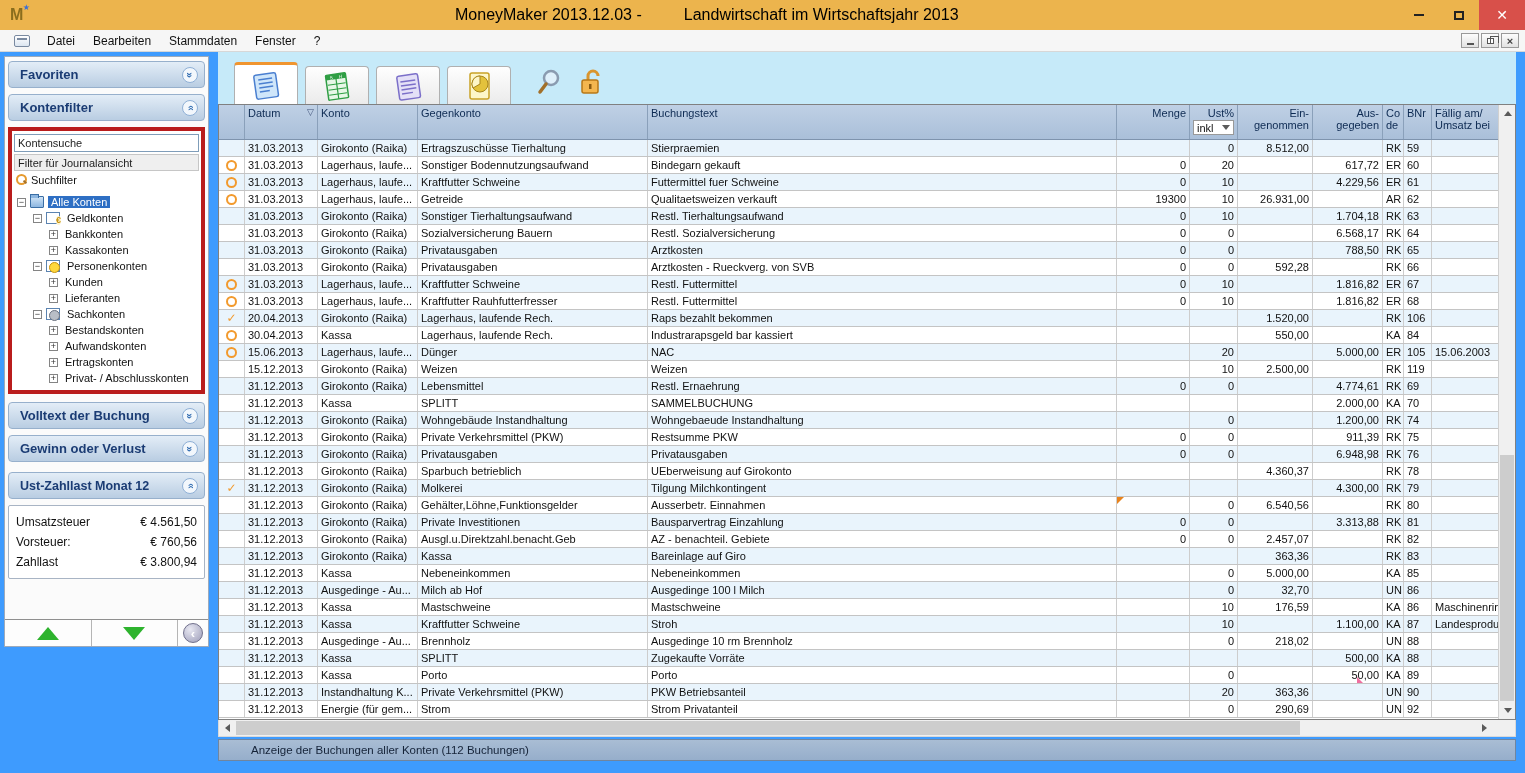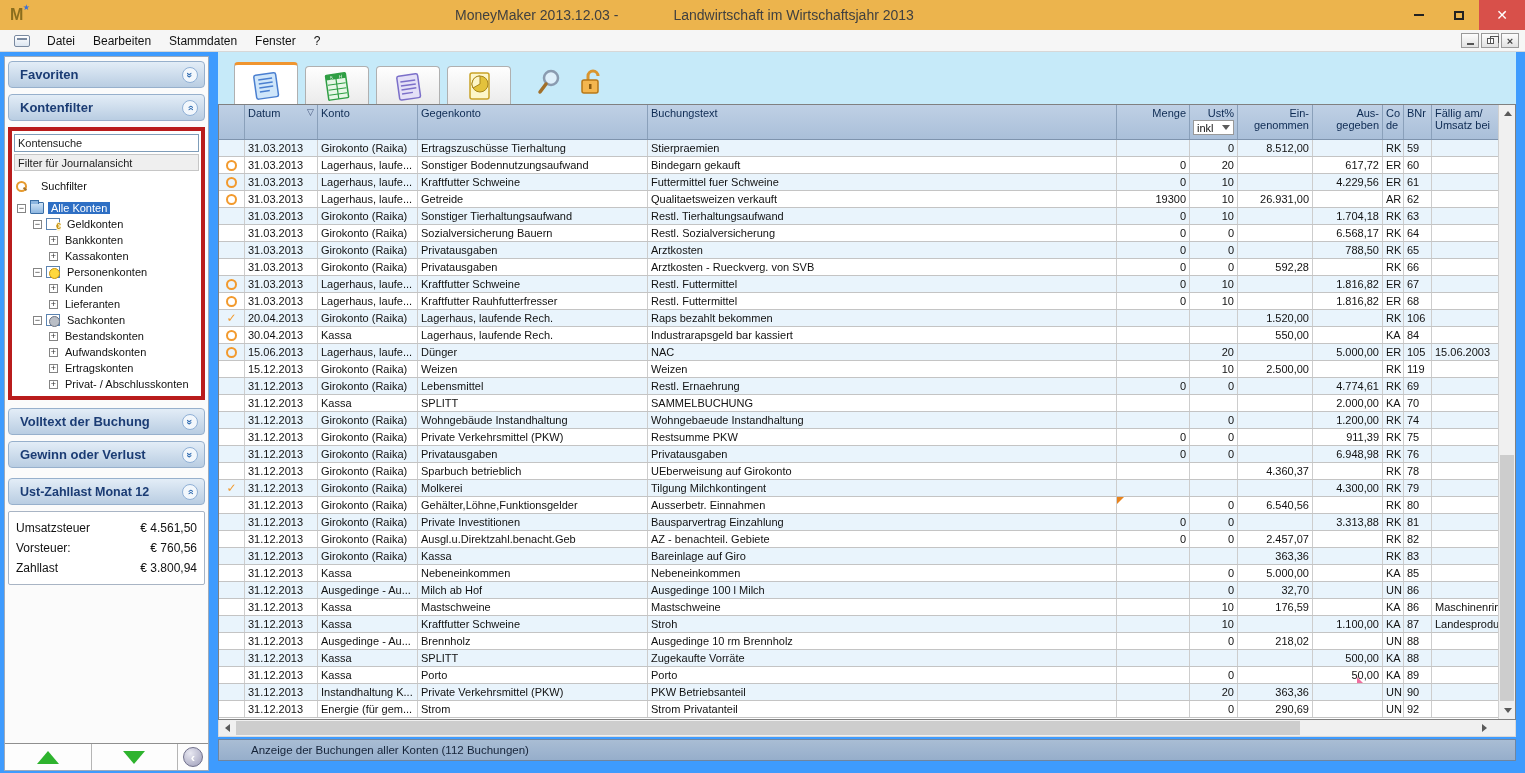--- a/index.html
+++ b/index.html
@@ -5,51 +5,51 @@
   * { margin:0; padding:0; box-sizing:border-box; }
   html,body { width:1525px; height:773px; overflow:hidden; }
   body { font-family:"Liberation Sans","DejaVu Sans",sans-serif; font-size:11px; color:#111; }
 
   .window { position:relative; width:1525px; height:773px; background:#3e9bfe; }
 
   
   .titlebar { position:absolute; left:0; top:0; width:100%; height:30px; background:#ecb44d; display:flex; align-items:center; }
   .app-icon { margin-left:10px; font-weight:bold; font-size:16px; color:#8a6d1d; position:relative; width:22px; }
   .app-icon .star { position:absolute; top:-3px; right:2px; font-size:8px; color:#3a6fd8; }
-  .title-text { position:absolute; left:455px; top:0; height:30px; display:flex; align-items:center; gap:55px; color:#404040; font-size:14px; }
+  .title-text { position:absolute; left:455px; top:0; height:30px; display:flex; align-items:center; gap:42px; color:#000000; font-size:16px; }
   .win-controls { position:absolute; right:0; top:0; height:30px; display:flex; align-items:stretch; }
   .win-btn { width:40px; display:flex; align-items:center; justify-content:center; cursor:default; }
   .glyph-min { width:10px; height:2px; background:#222; display:block; }
   .glyph-max { width:10px; height:9px; border:2px solid #222; display:block; }
   .win-btn.close { width:46px; background:#d8504a; color:#fff; font-size:14px; }
 
   
   .menubar { position:absolute; left:0; top:30px; width:100%; height:22px; background:#f6f6f6; border-bottom:1px solid #d7d7d7; display:flex; align-items:center; font-size:12px; }
   .menu-icon { width:16px; height:12px; border:1px solid #7a8aa0; background:linear-gradient(#fff,#dce6f0); margin:0 8px 0 14px; border-radius:2px; position:relative; }
   .menu-icon::after { content:""; position:absolute; left:2px; top:2px; right:2px; height:2px; background:#7a8aa0; }
   .menu-item { padding:3px 9px; }
   .mdi-controls { margin-left:auto; margin-right:6px; display:flex; gap:2px; }
   .mdi-btn { width:18px; height:15px; border:1px solid #9a9a9a; background:linear-gradient(#fdfdfd,#e2e2e2); display:flex; align-items:center; justify-content:center; color:#444; }
   .g-mdimin { width:7px; height:2px; background:#555; margin-top:6px; }
   .g-restore { width:7px; height:6px; border:1px solid #555; position:relative; background:#fff; }
   .g-restore::before { content:""; position:absolute; left:2px; top:-3px; width:7px; height:6px; border:1px solid #555; border-bottom:none; }
   .g-close { font-size:11px; color:#444; font-weight:bold; }
 
   
-  .sidebar { position:absolute; left:4px; top:56px; width:205px; height:715px; background:#fbfbfb; border:1px solid #9daabb; display:flex; flex-direction:column; padding:4px 3px 0 3px; }
+  .sidebar { position:absolute; left:4px; top:56px; width:205px; height:591px; background:#fbfbfb; border:1px solid #9daabb; display:flex; flex-direction:column; padding:4px 3px 0 3px; }
   .panel-hdr { height:27px; flex:none; border:1px solid #97b0cc; border-radius:4px; background:linear-gradient(#e3edf7,#b9cde2); display:flex; align-items:center; margin-bottom:6px; }
   .panel-hdr .ph-label { font-weight:bold; font-size:13px; color:#1b3c74; padding-left:11px; }
   .chev-btn { margin-left:auto; margin-right:6px; width:16px; height:16px; border-radius:50%; background:#f2f7fc; border:1px solid #8fb0d6; color:#2f6bb0; font-weight:bold; font-size:10px; display:flex; align-items:center; justify-content:center; }
   .chev-down { transform:rotate(90deg); }
   .chev-up { transform:rotate(-90deg); }
 
   .kf-body { border:4px solid #b91c1c; background:#fff; padding:3px 2px 4px 2px; margin-bottom:8px; }
   .konten-input { width:100%; height:18px; border:1px solid #7f9db9; font-size:11px; padding:1px 3px; font-family:inherit; color:#222; }
   .filter-btn { width:100%; height:17px; margin-top:2px; background:#efefef; border:1px solid #c6c6c6; font-size:11px; text-align:left; padding-left:3px; color:#222; font-family:inherit; }
-  .suchfilter { display:flex; align-items:flex-end; gap:14px; height:18px; margin:3px 0 8px 2px; }
+  .suchfilter { display:flex; align-items:flex-start; gap:4px; height:18px; margin:3px 0 2px 2px; }
   .mag-icon { width:11px; height:11px; position:relative; }
   .mag-icon::before { content:""; position:absolute; left:0; top:0; width:7px; height:7px; border:2px solid #e69a2e; border-radius:50%; }
   .mag-icon::after { content:""; position:absolute; left:7px; top:7px; width:4px; height:2px; background:#a2702a; transform:rotate(45deg); }
 
   .tree { }
   .tree-item { height:16px; display:flex; align-items:center; gap:4px; white-space:nowrap; }
   .expander { width:9px; height:9px; flex:none; border:1px solid #848484; background:#fff; font-size:9px; line-height:7px; text-align:center; color:#333; }
   .tlabel { padding:0 3px; }
   .tree-item.sel .tlabel { background:#2e6fc4; color:#fff; }
   .ticon { width:14px; height:12px; flex:none; position:relative; }

